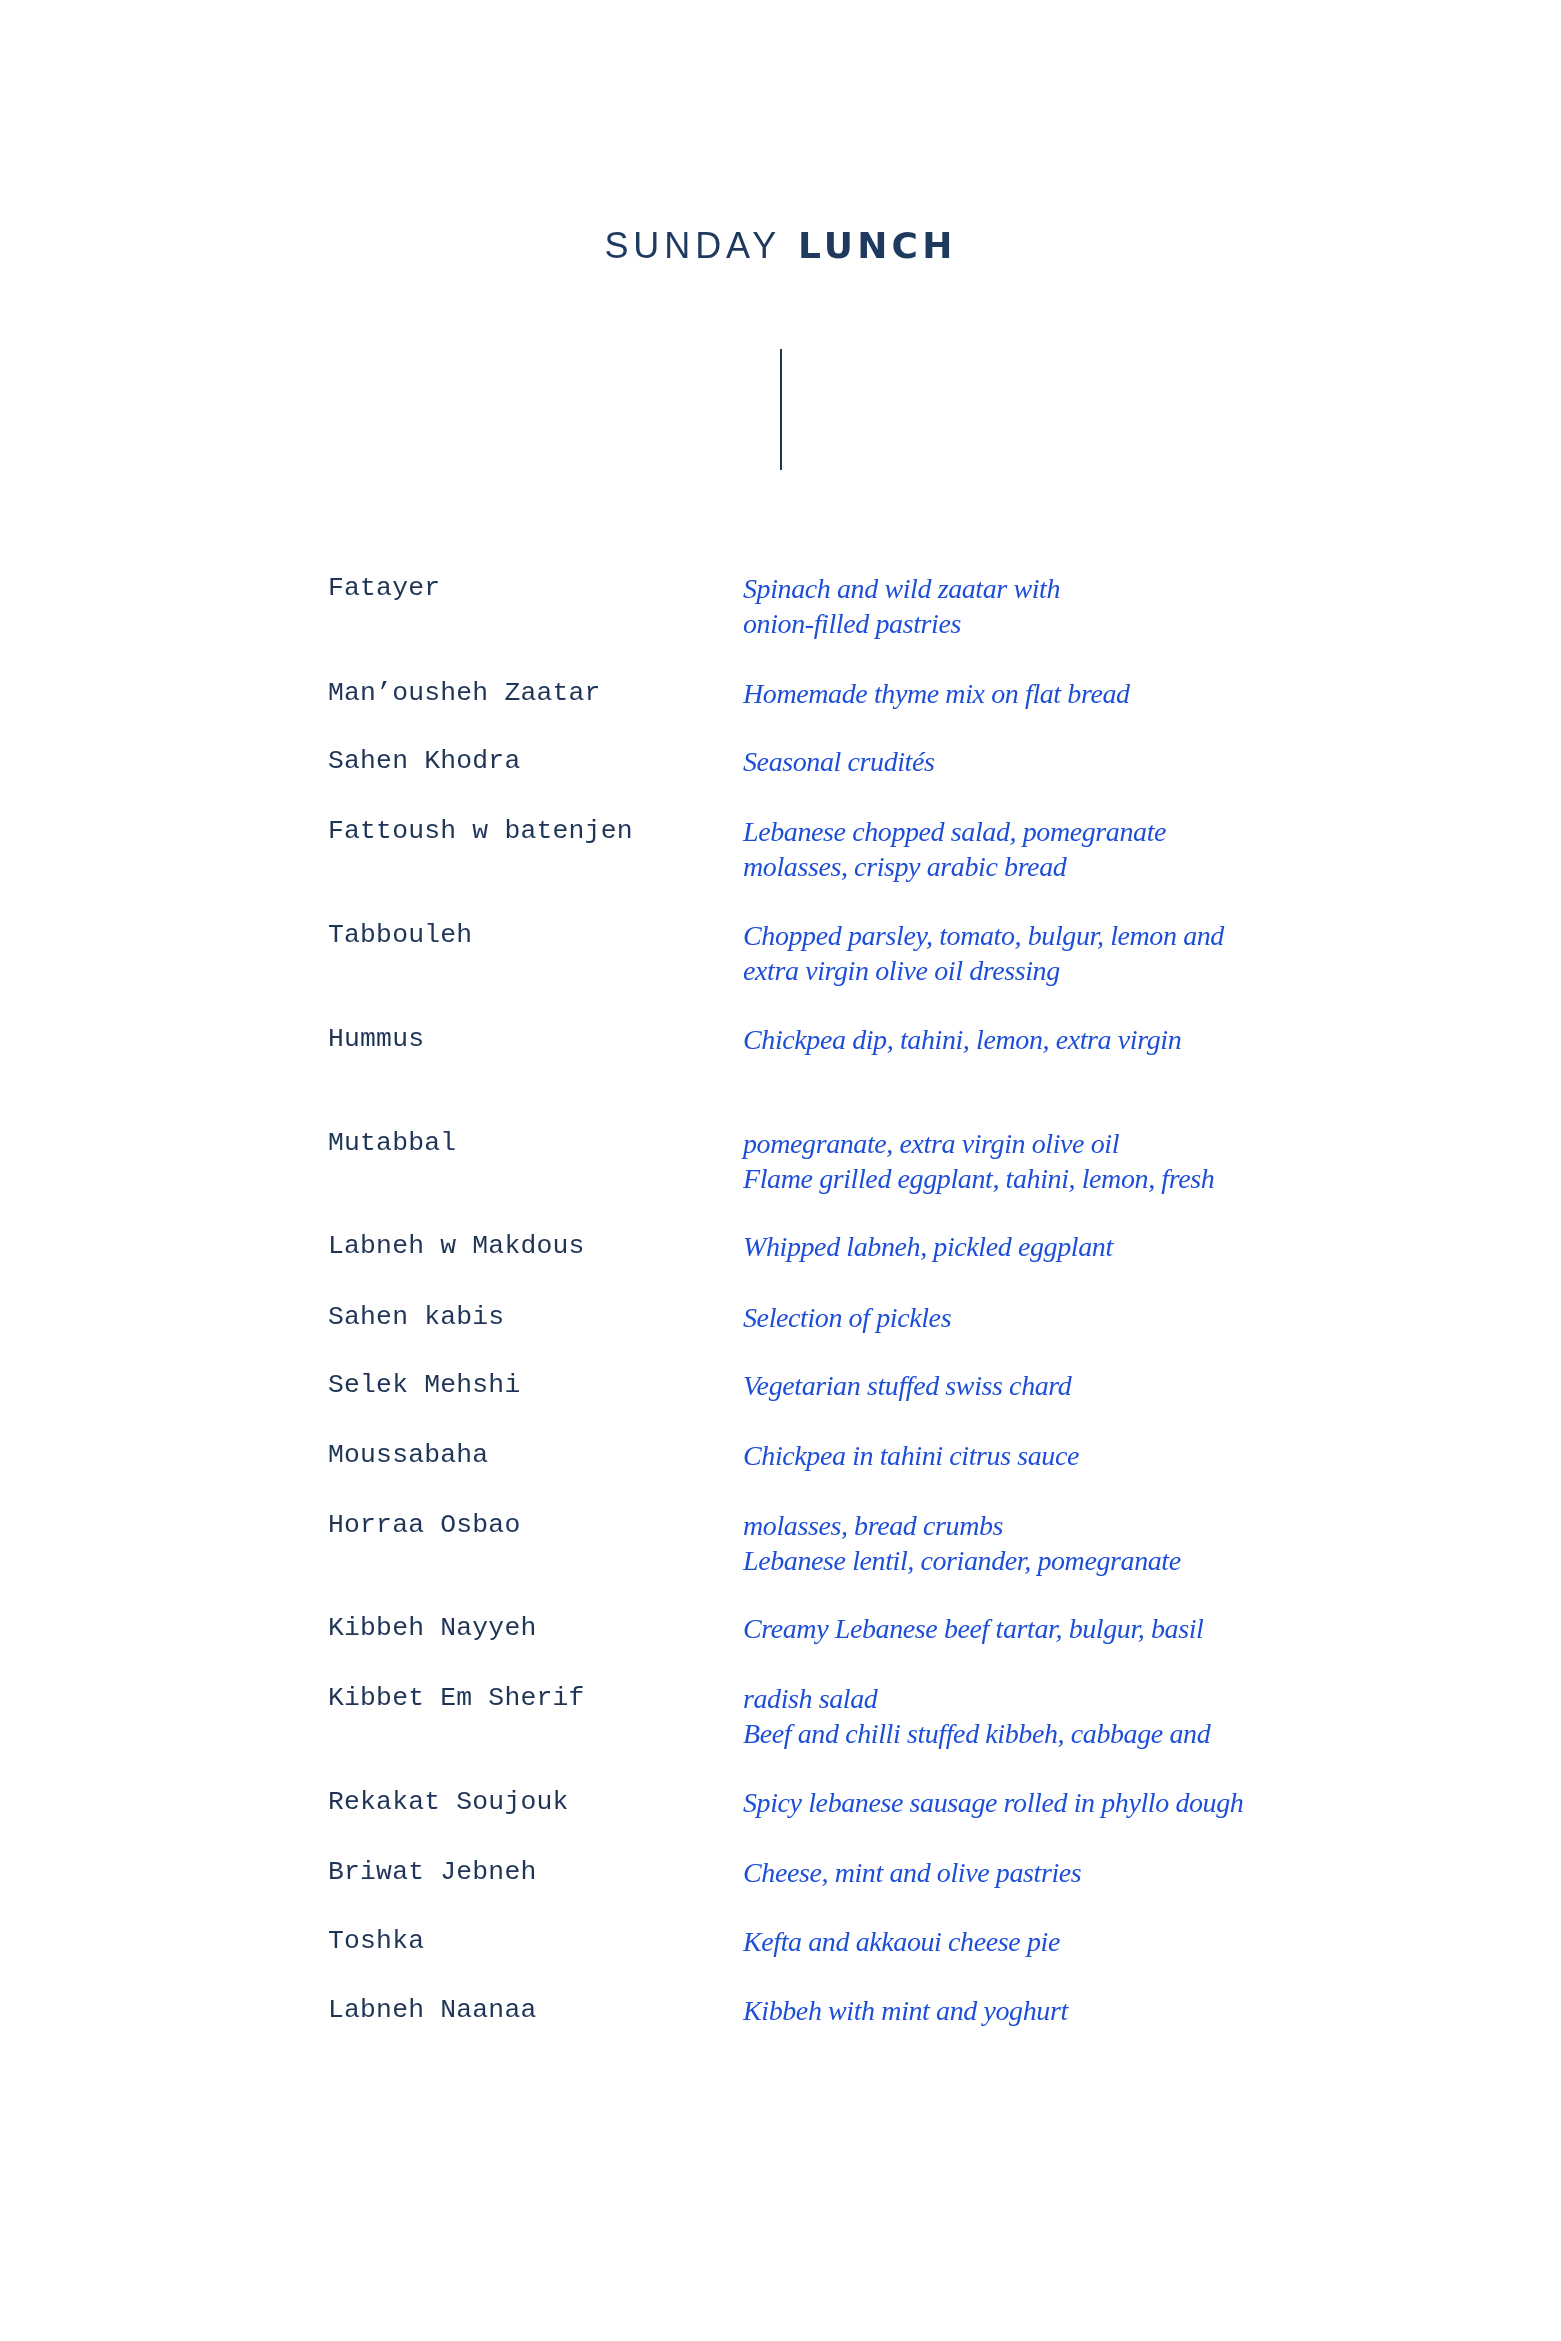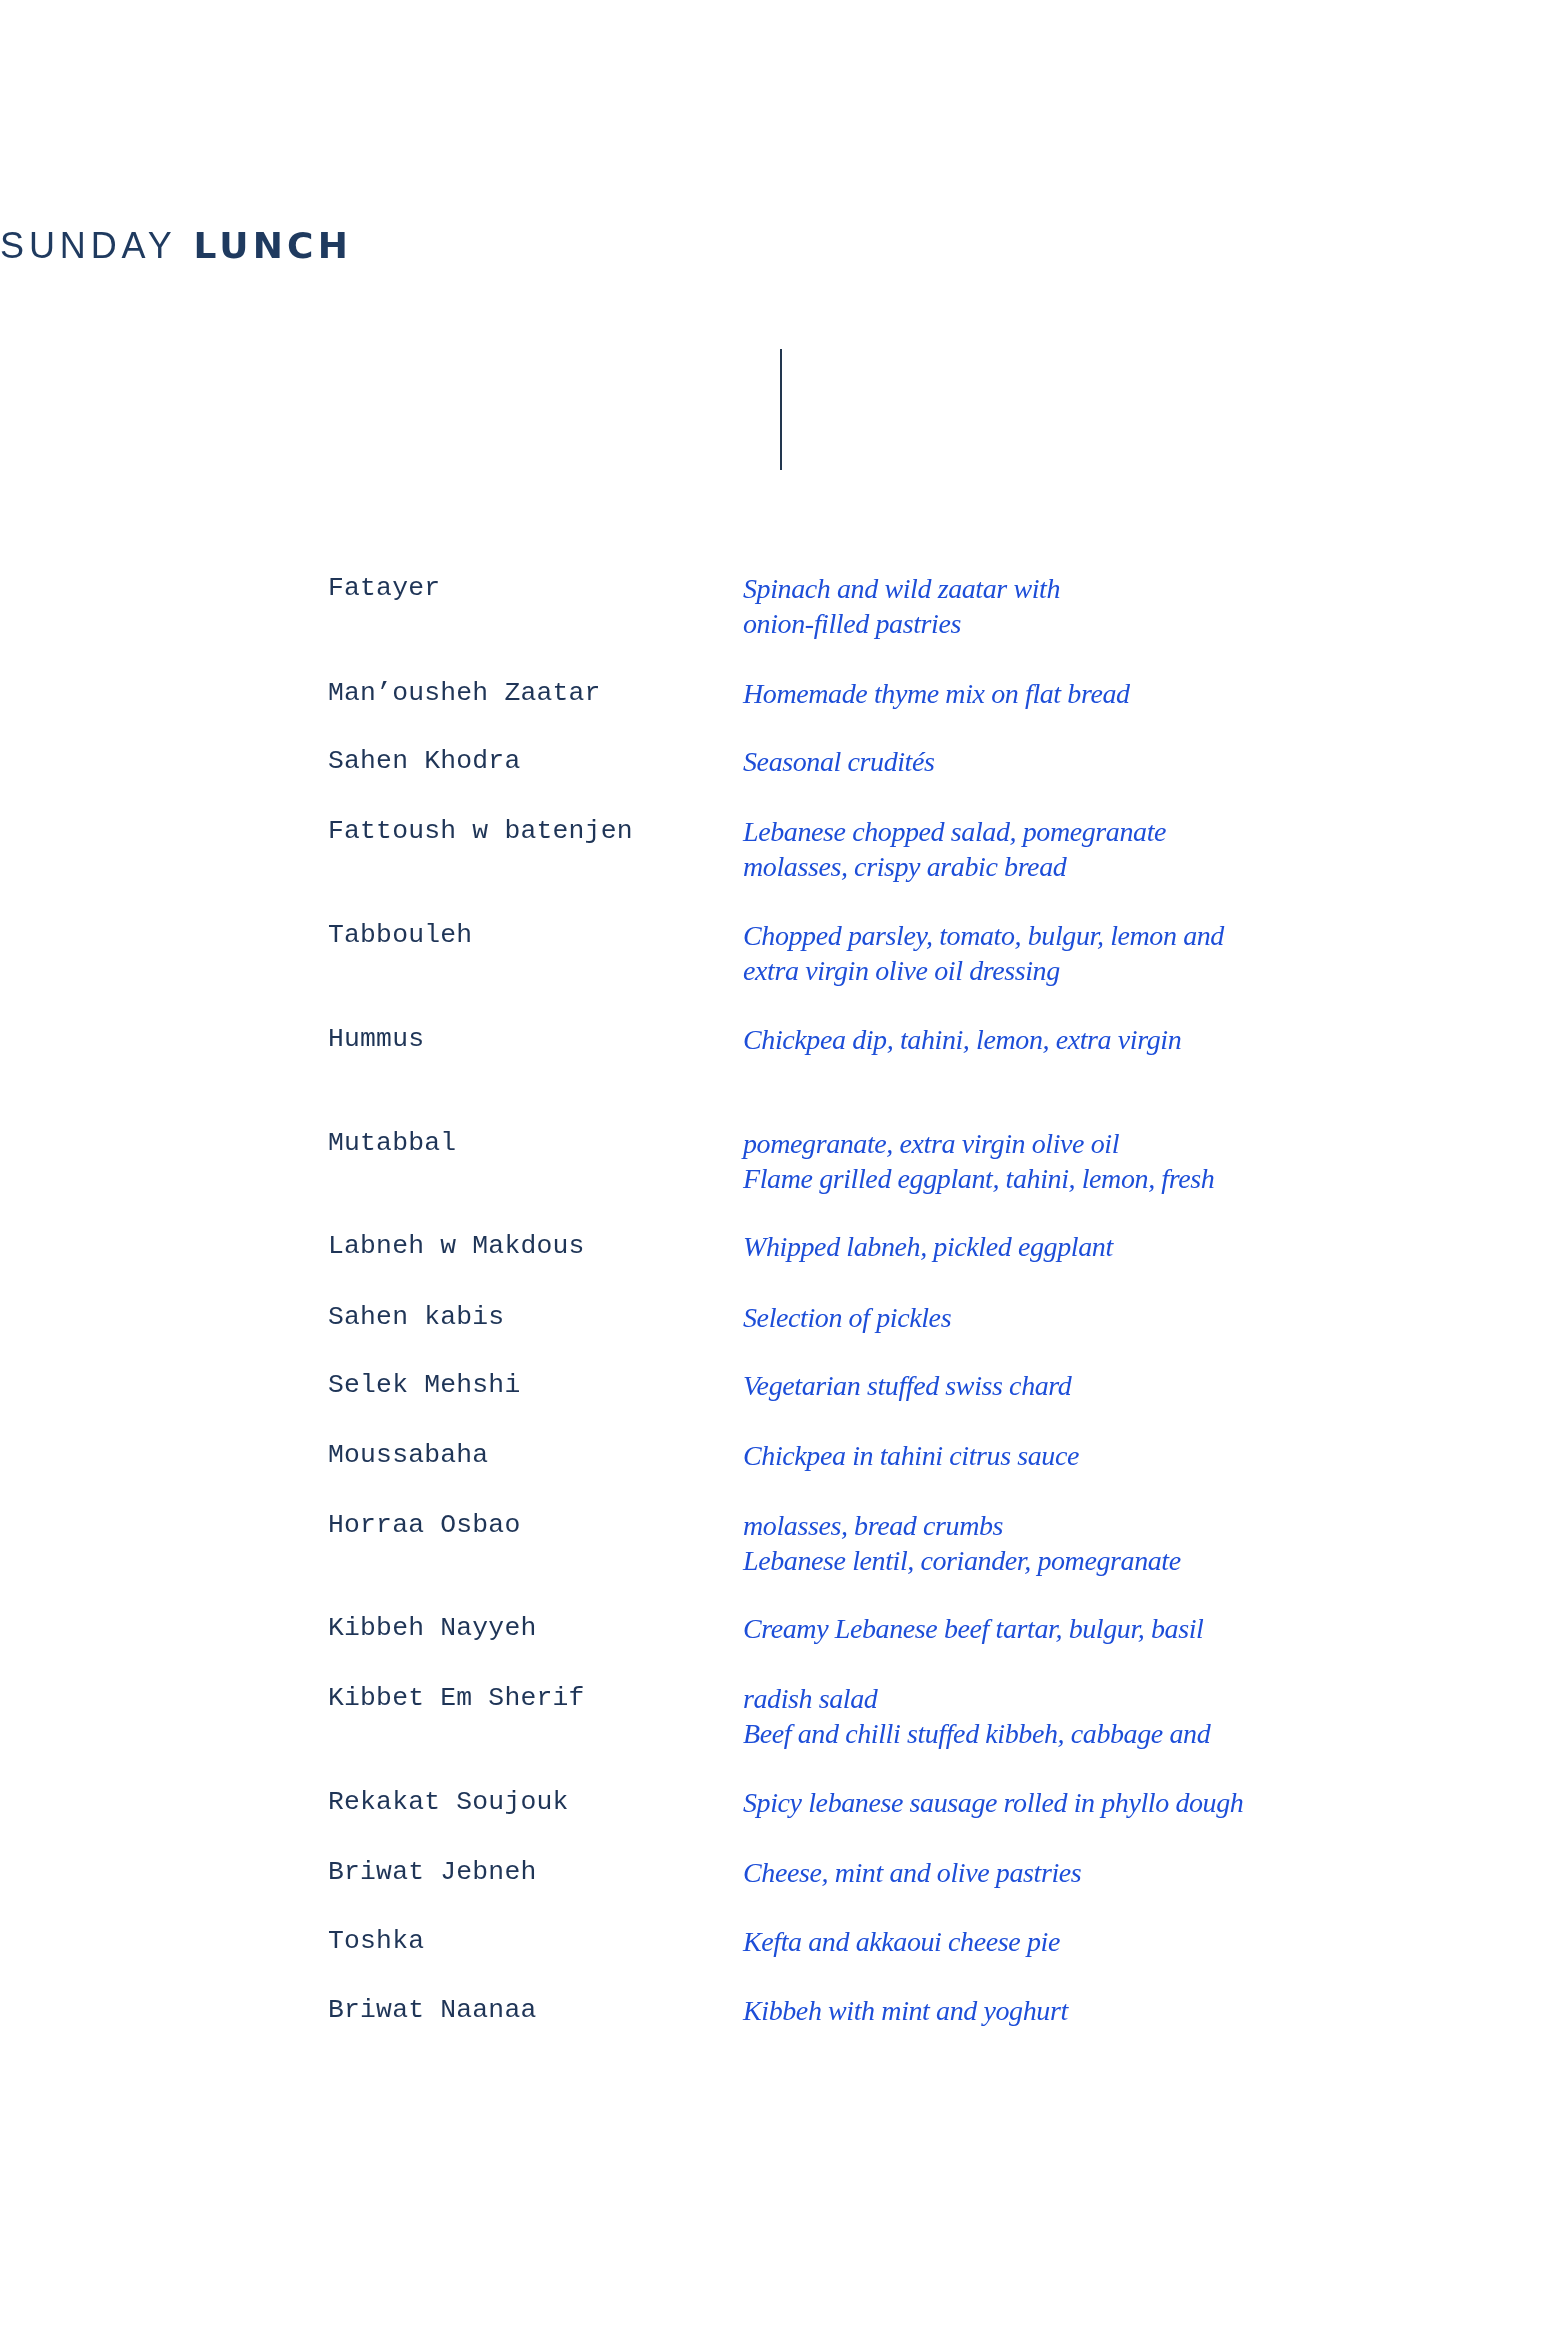--- a/index.html
+++ b/index.html
@@ -19,20 +19,21 @@
       left: 0; top: 0;
       width: 1561px;
       height: 2342px;
       background: #ffffff;
     }
     .title {
       position: absolute;
       top: 221px;
       left: 0;
       width: 1561px;
+      text-align: center;
       font-family: "DejaVu Sans", sans-serif;
       font-size: 36px;
       letter-spacing: 4.2px;
       color: #1f3a5f;
       white-space: nowrap;
       line-height: 49px;
     }
     .title .light {
       font-weight: 200;
       font-family: "Liberation Sans", sans-serif;
@@ -223,21 +224,21 @@
     </div>
 
     <div class="item" style="top:1924px;">
       <div class="item-name">Toshka</div>
       <div class="item-desc">
         <span class="line">Kefta and akkaoui cheese pie</span>
       </div>
     </div>
 
     <div class="item" style="top:1993px;">
-      <div class="item-name">Briwat Naanaa</div>
+      <div class="item-name">Labneh Naanaa</div>
       <div class="item-desc">
         <span class="line">Kibbeh with mint and yoghurt</span>
       </div>
     </div>
 
   </div>
 </div>
 
 
 </body></html>

